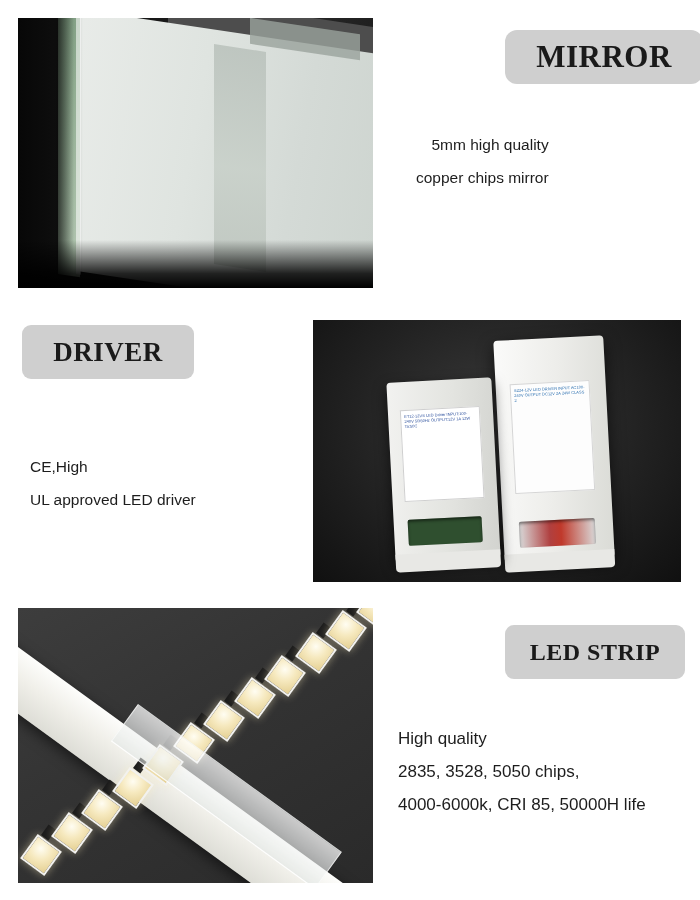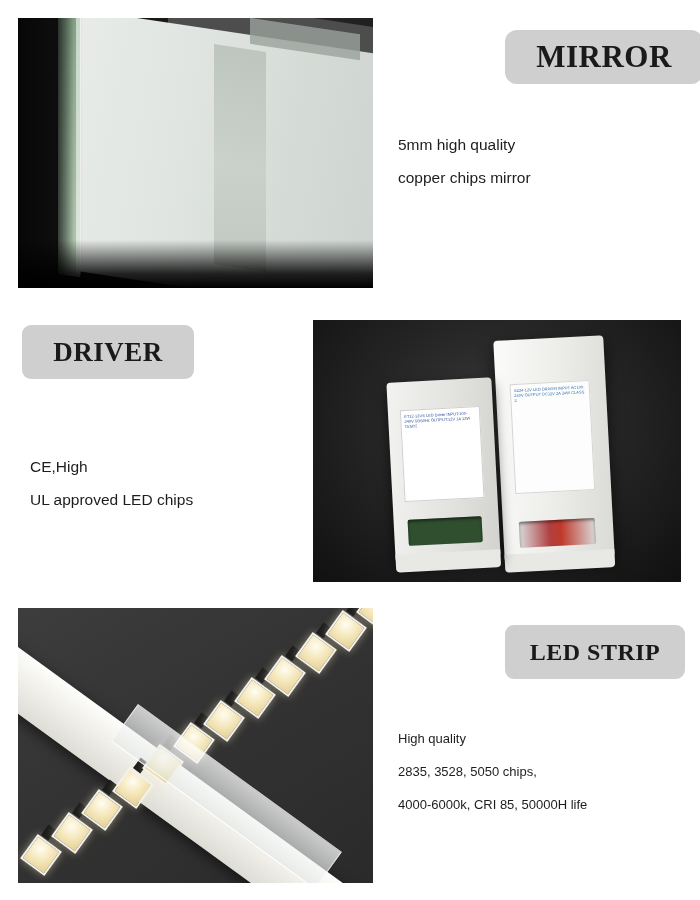--- a/index.html
+++ b/index.html
@@ -108,21 +108,21 @@
     left: 0; bottom: 0; width: 100%; height: 48px;
     background: linear-gradient(180deg, rgba(0,0,0,0) 0%, rgba(0,0,0,.85) 70%, #000 100%);
   }
   #mirror-photo .left-dark {
     position: absolute;
     left: 0; top: 0; width: 56px; height: 100%;
     background: linear-gradient(90deg,#070707 0%, #0d0d0d 60%, rgba(13,13,13,0) 100%);
   }
 
   #mirror-pill { left: 505px; top: 30px; width: 198px; height: 54px; font-size: 31px; border-radius: 12px; }
-  #mirror-text { left: 398px; top: 128px; }
+  #mirror-text { left: 416px; top: 128px; text-align: right; }
 
   
   #driver-pill { left: 22px; top: 325px; width: 172px; height: 54px; font-size: 27px; }
   #driver-text { left: 30px; top: 450px; }
 
   #driver-photo {
     left: 313px; top: 320px; width: 368px; height: 262px;
     background: #1b1b1b;
   }
   #driver-photo .bg {
@@ -208,21 +208,21 @@
     transform: rotate(36deg);
     box-shadow: 0 0 8px rgba(255,240,190,.45);
   }
   #strip-photo .chip {
     position: absolute; width: 9px; height: 13px;
     background: #1b1b1b; transform: rotate(36deg);
   }
 
   #strip-pill { left: 505px; top: 625px; width: 180px; height: 54px; font-size: 24px; }
   #strip-text { left: 398px; top: 722px; }
-  #strip-text div { font-size: 13px; }
+  #strip-text div { font-size: 17px; }
 </style>
 </head>
 <body>
 
 <div class="photo" id="mirror-photo">
   <div class="wall"></div>
   <div class="topbar"></div>
   <div class="glass"></div>
   <div class="reflect2"></div>
   <div class="reflect"></div>
@@ -240,21 +240,21 @@
   <div>5mm high quality</div>
   <div>copper chips mirror</div>
 </div>
 
 <div class="pill" id="driver-pill">
   <span>DRIVER</span>
 </div>
 
 <div class="textblock" id="driver-text">
   <div>CE,High</div>
-  <div>UL approved LED chips</div>
+  <div>UL approved LED driver</div>
 </div>
 
 <div class="photo" id="driver-photo">
   <div class="bg"></div>
 
   <div class="box-b">
     <div class="label-b">SZ24-12V LED DRIVER INPUT AC100-240V OUTPUT DC12V 2A 24W CLASS 2</div>
     <div class="term2"></div>
     <div class="notch"></div>
   </div>

